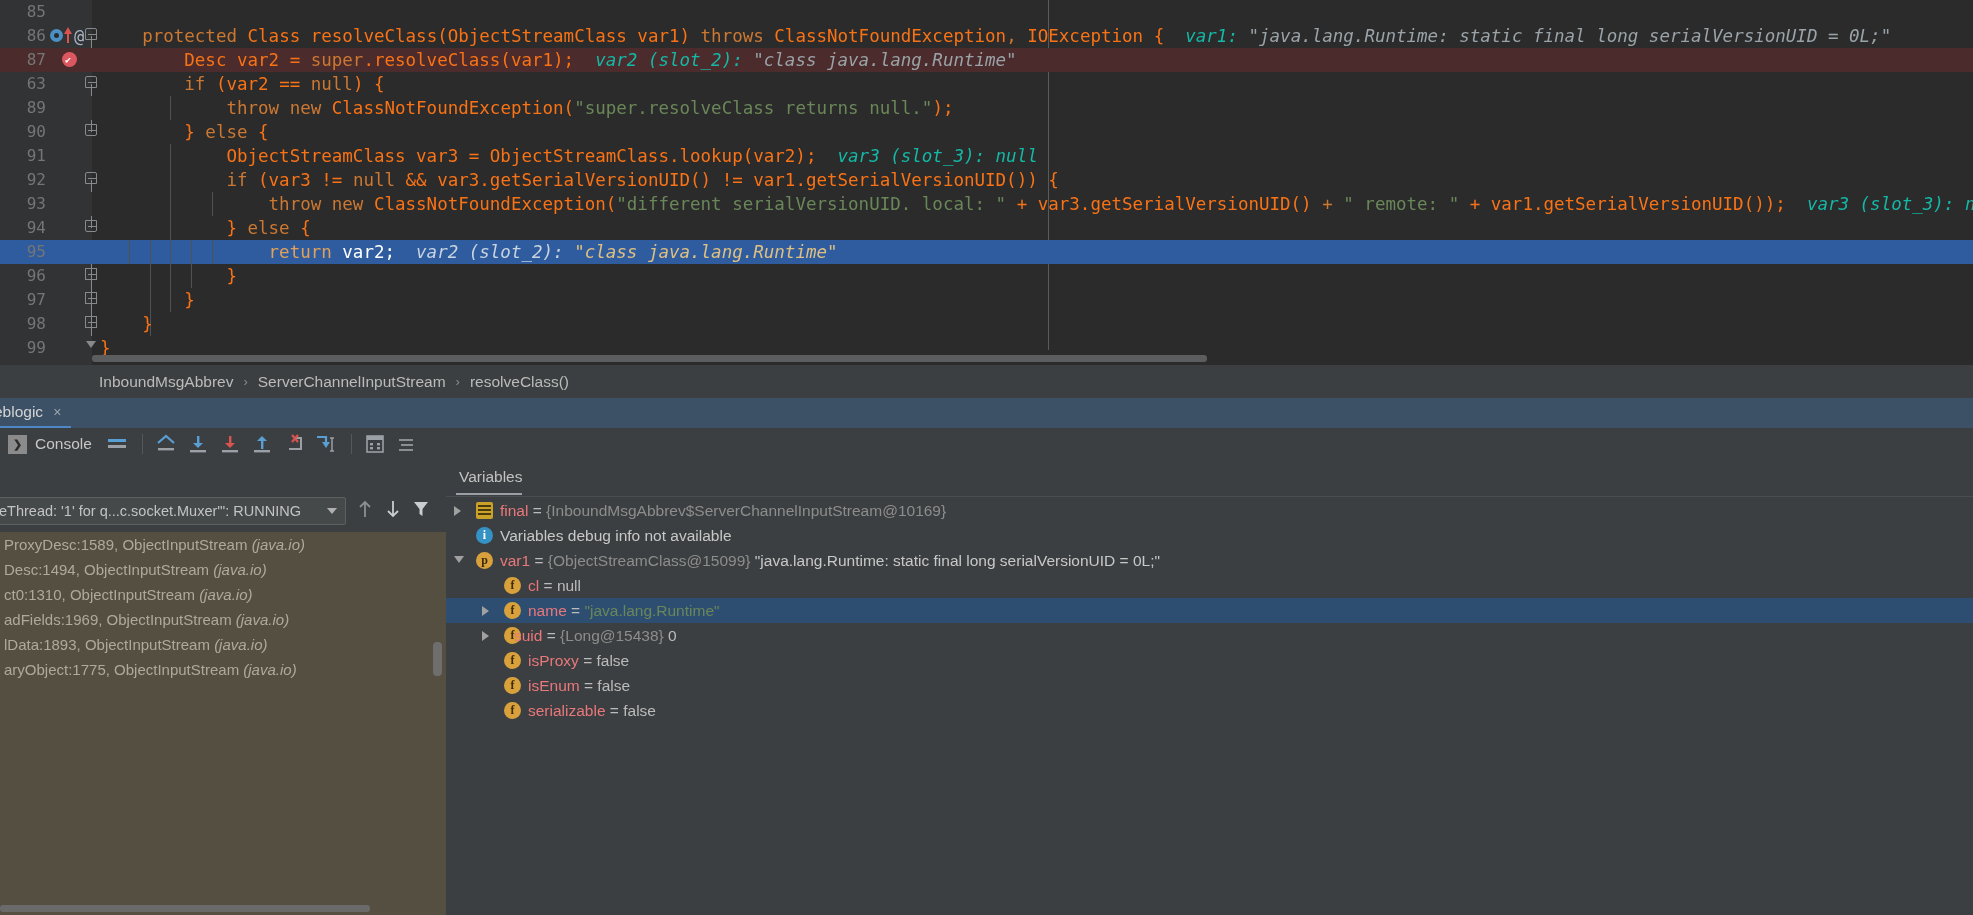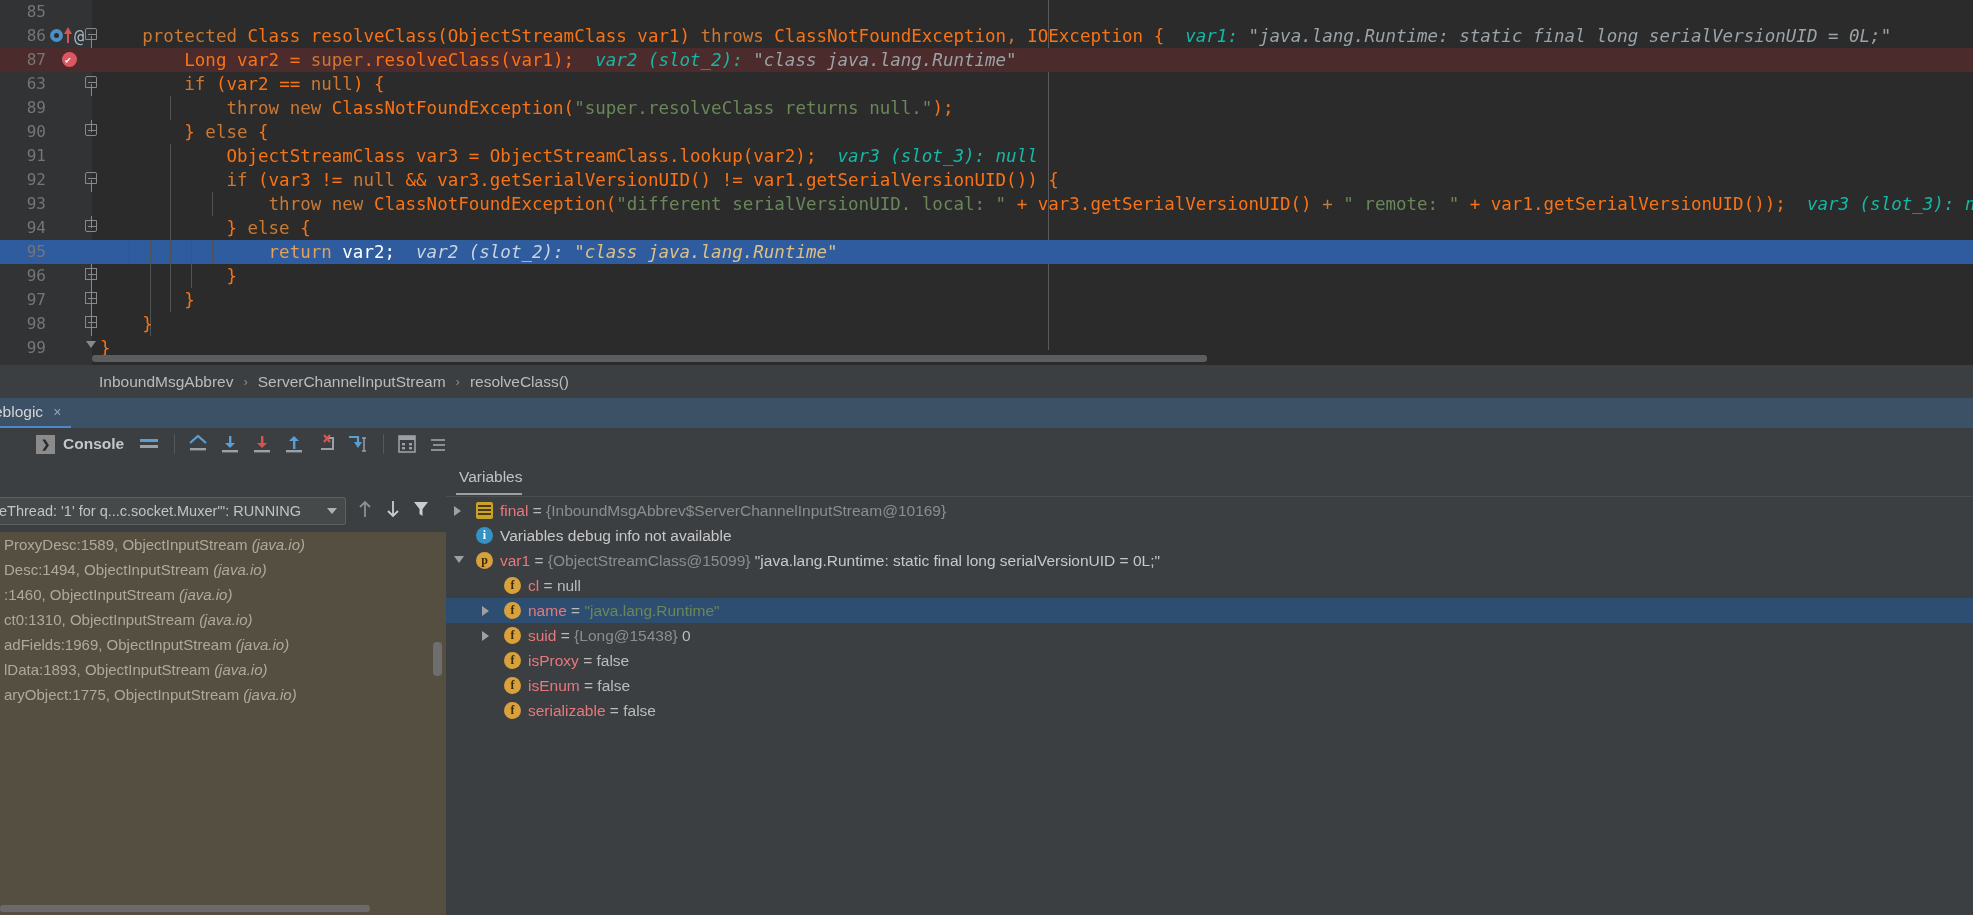--- a/index.html
+++ b/index.html
@@ -164,22 +164,21 @@
     margin-left: -6px;
   }
   .dtab .x {
     margin-left: 10px; color: #9aa5af; font-size: 14px;
   }
 
   .debug-toolbar {
     position: absolute; left: 0; top: 428px; width: 1973px; height: 32px;
     background: #3c3f41;
     display: flex; align-items: center;
-    padding-left: 36px;
-    font-weight: bold;
+    padding-left: 8px;
   }
   .tbtn {
     width: 30px; height: 28px;
     display: flex; align-items: center; justify-content: center;
     margin-right: 2px;
   }
   .console-btn {
     display: flex; align-items: center; gap: 8px;
     margin-right: 10px;
   }
@@ -338,21 +337,21 @@
 <body>
 
 <div class="app">
 
   <div class="editor">
     <div class="gutter-bg"></div>
     <div class="margin-guide"></div>
     <div id="code-lines">
         <div class="code-row"><span class="gutter-num">85</span><span class="code-text"></span></div>
         <div class="code-row"><span class="gutter-num">86</span><div class="gutter-icons"><span class="bp-dot"></span><span class="bp-arrow"></span><span class="bp-at">@</span></div><div class="fold"><span class="fold-box topcap"></span><span class="fold-line half-top"></span></div><span class="code-text"><span class="txt">    </span><span class="kw">protected</span><span class="cls"> Class resolveClass(ObjectStreamClass var1) </span><span class="kw">throws</span><span class="cls"> ClassNotFoundException</span><span class="kw">,</span><span class="cls"> IOException {</span><span class="hint">  var1: </span><span class="hint-str">"java.lang.Runtime: static final long serialVersionUID = 0L;"</span></span></div>
-        <div class="code-row err"><span class="gutter-num">87</span><div class="gutter-icons"><span class="bp-red"></span></div><span class="code-text"><span class="cls">        Long var2 = </span><span class="kw">super</span><span class="cls">.resolveClass(var1);</span><span class="hint">  var2 (slot_2): </span><span class="hint-str">"class java.lang.Runtime"</span></span></div>
+        <div class="code-row err"><span class="gutter-num">87</span><div class="gutter-icons"><span class="bp-red"></span></div><span class="code-text"><span class="cls">        Desc var2 = </span><span class="kw">super</span><span class="cls">.resolveClass(var1);</span><span class="hint">  var2 (slot_2): </span><span class="hint-str">"class java.lang.Runtime"</span></span></div>
         <div class="code-row"><span class="gutter-num">63</span><div class="fold"><span class="fold-box topcap"></span><span class="fold-line half-top"></span></div><span class="code-text"><span class="txt">        </span><span class="kw">if</span><span class="cls"> (var2 == </span><span class="kw">null</span><span class="cls">) {</span></span></div>
         <div class="code-row"><span class="gutter-num">89</span><span class="iguide" style="left:170px"></span><span class="code-text"><span class="txt">            </span><span class="kw">throw new</span><span class="cls"> ClassNotFoundException(</span><span class="str">"super.resolveClass returns null."</span><span class="cls">);</span></span></div>
         <div class="code-row"><span class="gutter-num">90</span><div class="fold"><span class="fold-box botcap"></span><span class="fold-line half-bot"></span></div><span class="code-text"><span class="cls">        } </span><span class="kw">else</span><span class="cls"> {</span></span></div>
         <div class="code-row"><span class="gutter-num">91</span><span class="iguide" style="left:170px"></span><span class="code-text"><span class="cls">            ObjectStreamClass var3 = ObjectStreamClass.lookup(var2);</span><span class="hint">  var3 (slot_3): null</span></span></div>
         <div class="code-row"><span class="gutter-num">92</span><div class="fold"><span class="fold-box topcap"></span><span class="fold-line half-top"></span></div><span class="iguide" style="left:170px"></span><span class="code-text"><span class="txt">            </span><span class="kw">if</span><span class="cls"> (var3 != </span><span class="kw">null</span><span class="cls"> &amp;&amp; var3.getSerialVersionUID() != var1.getSerialVersionUID()) {</span></span></div>
         <div class="code-row"><span class="gutter-num">93</span><span class="iguide" style="left:170px"></span><span class="iguide" style="left:212px"></span><span class="code-text"><span class="txt">                </span><span class="kw">throw new</span><span class="cls"> ClassNotFoundException(</span><span class="str">"different serialVersionUID. local: "</span><span class="cls"> + var3.getSerialVersionUID() </span><span class="kw">+</span><span class="cls"> </span><span class="str">" remote: "</span><span class="cls"> + var1.getSerialVersionUID());</span><span class="hint">  var3 (slot_3): null</span></span></div>
         <div class="code-row"><span class="gutter-num">94</span><div class="fold"><span class="fold-box botcap"></span><span class="fold-line half-bot"></span></div><span class="iguide" style="left:170px"></span><span class="code-text"><span class="cls">            } </span><span class="kw">else</span><span class="cls"> {</span></span></div>
         <div class="code-row sel"><span class="gutter-num">95</span><span class="iguide" style="left:129px"></span><span class="iguide" style="left:150px"></span><span class="iguide" style="left:170px"></span><span class="iguide" style="left:191px"></span><span class="iguide" style="left:212px"></span><span class="code-text"><span class="txt">                </span><span class="kw">return</span><span class="cls"> var2;</span><span class="hint">  var2 (slot_2): </span><span class="hint-str">"class java.lang.Runtime"</span></span></div>
         <div class="code-row"><span class="gutter-num">96</span><div class="fold"><span class="fold-box"></span><span class="fold-line"></span></div><span class="iguide" style="left:150px"></span><span class="iguide" style="left:170px"></span><span class="iguide" style="left:191px"></span><span class="code-text"><span class="cls">            }</span></span></div>
         <div class="code-row"><span class="gutter-num">97</span><div class="fold"><span class="fold-box"></span><span class="fold-line"></span></div><span class="iguide" style="left:150px"></span><span class="iguide" style="left:170px"></span><span class="code-text"><span class="cls">        }</span></span></div>
@@ -482,21 +481,20 @@
         <svg width="20" height="22" viewBox="0 0 20 22">
           <path d="M3 4 L17 4 L11.5 11 L11.5 18 L8.5 16 L8.5 11 Z" fill="#c9cdd0"></path>
         </svg>
       </div>
     </div>
 
     <div class="frames-list">
       <div id="frame-rows">
           <div class="frame-row"><span>ProxyDesc:1589, ObjectInputStream </span><span class="pkg">(java.io)</span></div>
           <div class="frame-row"><span>Desc:1494, ObjectInputStream </span><span class="pkg">(java.io)</span></div>
-          <div class="frame-row"><span>:1460, ObjectInputStream </span><span class="pkg">(java.io)</span></div>
           <div class="frame-row"><span>ct0:1310, ObjectInputStream </span><span class="pkg">(java.io)</span></div>
           <div class="frame-row"><span>adFields:1969, ObjectInputStream </span><span class="pkg">(java.io)</span></div>
           <div class="frame-row"><span>lData:1893, ObjectInputStream </span><span class="pkg">(java.io)</span></div>
           <div class="frame-row"><span>aryObject:1775, ObjectInputStream </span><span class="pkg">(java.io)</span></div>
         </div>
       <div class="frames-hscroll"></div>
       <div class="frames-vscroll"></div>
     </div>
   </div>
 
@@ -529,21 +527,21 @@
           <span class="vtext" style="left:82px"><span class="vname">cl</span><span class="veq"> = </span><span class="vnull">null</span></span>
         </div>
         <div class="vrow selected">
           <span class="twisty collapsed" style="left:36px"></span>
           <span class="vicon ic-field" style="left:58px">f</span>
           <span class="vtext" style="left:82px"><span class="vname">name</span><span class="veq"> = </span><span class="vstr">"java.lang.Runtime"</span></span>
         </div>
         <div class="vrow">
           <span class="twisty collapsed" style="left:36px"></span>
           <span class="vicon ic-field" style="left:58px">f</span>
-          <span class="vtext" style="left:82px"><span class="vname">suid</span><span class="veq"> = </span><span class="vref">{Long@15438}</span><span class="vnum"> 0</span></span>
+          <span class="vtext" style="left:68px"><span class="vname">suid</span><span class="veq"> = </span><span class="vref">{Long@15438}</span><span class="vnum"> 0</span></span>
         </div>
         <div class="vrow">
           <span class="vicon ic-field" style="left:58px">f</span>
           <span class="vtext" style="left:82px"><span class="vname">isProxy</span><span class="veq"> = </span><span class="vnum">false</span></span>
         </div>
         <div class="vrow">
           <span class="vicon ic-field" style="left:58px">f</span>
           <span class="vtext" style="left:82px"><span class="vname">isEnum</span><span class="veq"> = </span><span class="vnum">false</span></span>
         </div>
         <div class="vrow">

